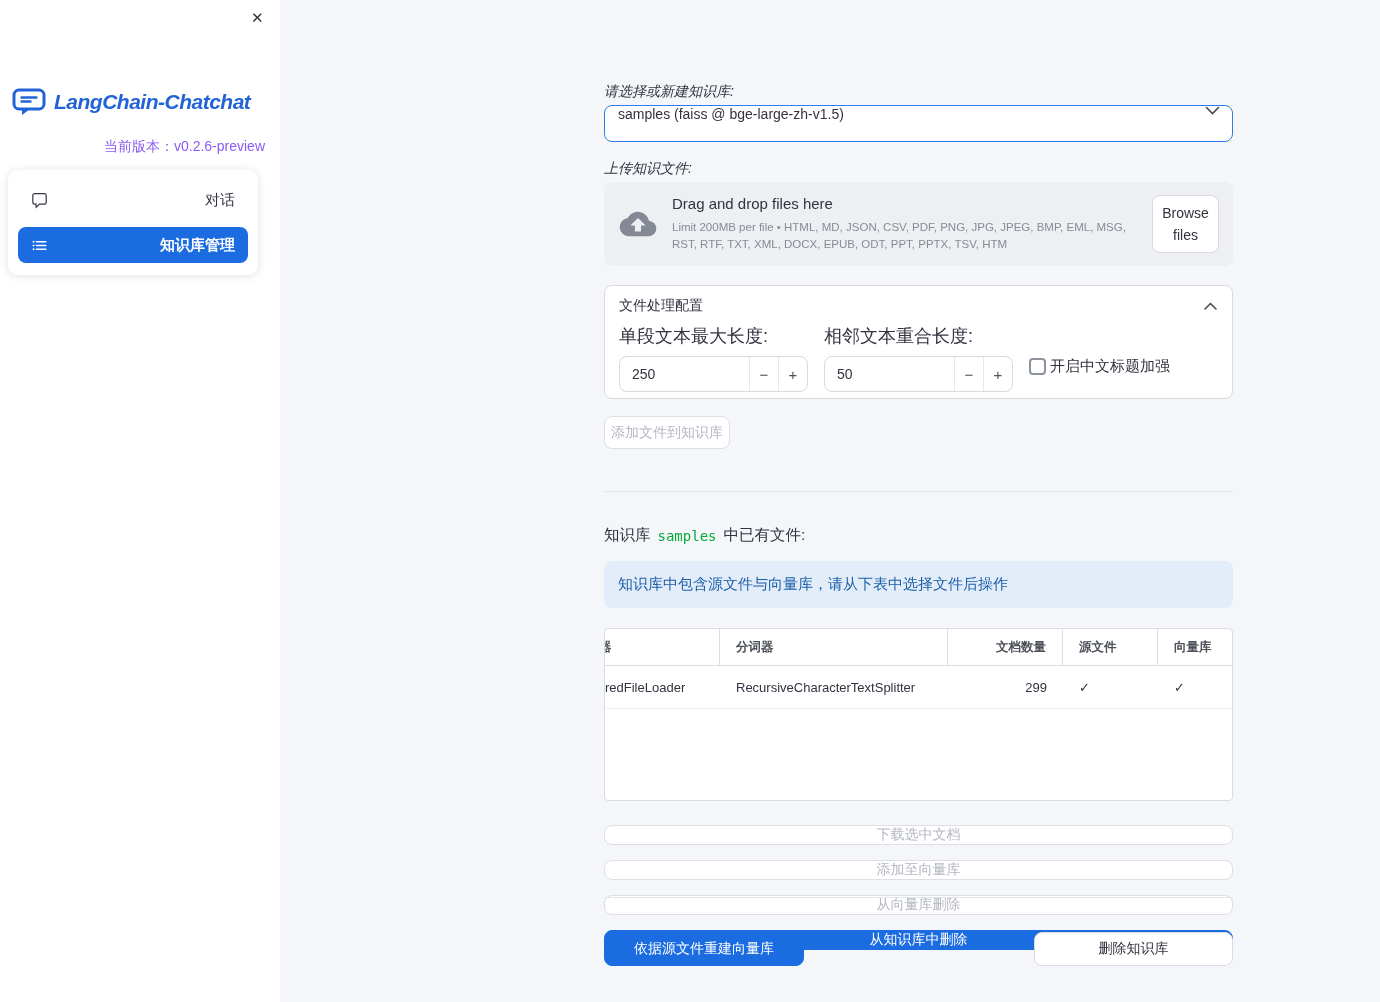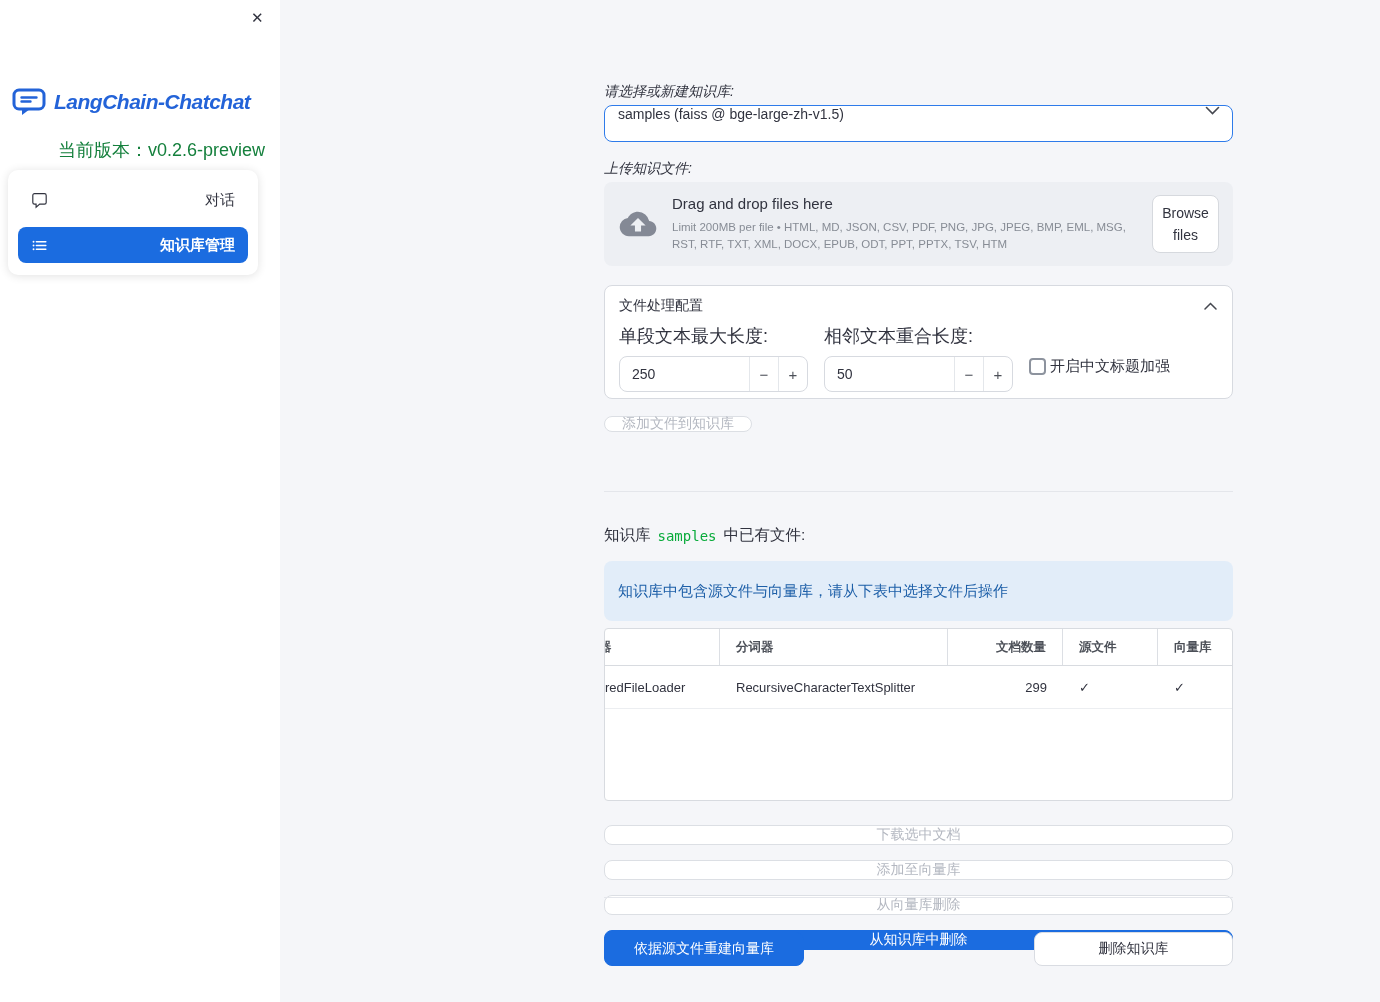--- a/index.html
+++ b/index.html
@@ -14,21 +14,21 @@
   body{
     width:1380px;height:1002px;position:relative;overflow:hidden;
     font-family:"Liberation Sans",sans-serif;background:var(--main-bg);color:var(--text);
   }
 
   
   .sidebar{position:absolute;left:0;top:0;width:280px;height:100%;background:#ffffff;}
   .close-btn{position:absolute;top:7px;left:248px;font-size:15px;color:#31333f;cursor:pointer;line-height:1;padding:3px;}
   .logo-row{position:absolute;top:88px;left:12px;display:flex;align-items:center;gap:8px;}
   .logo-text{font-size:21px;font-weight:bold;font-style:italic;color:#2363d8;letter-spacing:-0.5px;white-space:nowrap;}
-  .version{position:absolute;top:138px;right:15px;font-size:18px;color:#15803d;}
+  .version{position:absolute;top:138px;right:15px;font-size:14px;color:#8b5cf6;}
   .menu-card{position:absolute;top:170px;left:8px;width:250px;background:#fff;border-radius:10px;
     box-shadow:0 1px 10px rgba(0,0,0,0.12);padding:12px 10px;}
   .menu-item{height:36px;display:flex;align-items:center;gap:11px;padding:0 13px;border-radius:8px;
     font-size:15px;color:#31333f;cursor:pointer;justify-content:space-between;}
   .menu-item + .menu-item{margin-top:9px;}
   .menu-item.active{background:var(--primary);color:#fff;font-weight:bold;}
 
   
   .main{position:absolute;left:280px;top:0;width:1100px;height:100%;}
   .w-label{position:absolute;left:324px;font-size:14px;color:var(--text);font-style:italic;}
@@ -61,29 +61,29 @@
     font-size:15px;color:#4c5058;cursor:pointer;}
   .chk-row{display:flex;align-items:center;gap:4px;margin-top:42px;width:220px;}
   .checkbox{width:17px;height:17px;border:2px solid #8d939e;border-radius:4px;background:#fff;flex:none;cursor:pointer;}
   .chk-label{font-size:15px;color:var(--text);white-space:nowrap;}
 
   .btn{border-radius:8px;font-size:14px;display:flex;align-items:center;justify-content:center;cursor:pointer;}
   .btn.secondary{background:#fff;border:1px solid #d9dce2;color:var(--text);}
   .btn.disabled{background:#fff;border:1px solid #dcdfe4;color:#b4b8c1;cursor:default;}
   .btn.primary{background:var(--primary);border:1px solid var(--primary);color:#fff;}
 
-  .add-btn{position:absolute;left:324px;top:416px;height:16px;padding:0 17px;}
+  .add-btn{position:absolute;left:324px;top:416px;height:33px;padding:0 6px;}
 
   .divider{position:absolute;left:324px;width:629px;height:1px;background:#e4e6eb;}
 
   .kb-line{position:absolute;left:324px;top:525px;display:flex;align-items:center;gap:7px;
     font-size:15.5px;color:var(--text);}
   .kb-code{font-family:"DejaVu Sans Mono","Liberation Mono",monospace;font-size:14px;color:#09ab3b;}
 
-  .infobox{position:absolute;left:324px;top:561px;width:629px;height:60px;background:#e2edf9;border-radius:8px;
+  .infobox{position:absolute;left:324px;top:561px;width:629px;height:47px;background:#e2edf9;border-radius:8px;
     display:flex;align-items:center;padding:0 14px;font-size:15px;color:#1d5fa8;}
 
   .dtable{position:absolute;left:324px;top:628px;width:629px;height:173px;background:#fff;
     border:1px solid #d8dbe0;border-radius:4px;overflow:hidden;}
   .t-head{display:flex;height:37px;border-bottom:1px solid #d8dbe0;color:#4c5058;font-weight:bold;font-size:12.5px;}
   .t-row{display:flex;height:43px;border-bottom:1px solid #eceef1;color:var(--text);font-size:13px;}
   .t-cell{padding:0 16px;overflow:hidden;white-space:nowrap;display:flex;align-items:center;}
   .t-head .t-cell{border-right:1px solid #dcdfe4;}
   .t-head .t-cell:last-child{border-right:none;}
   .c1{width:115px;padding:0;}

